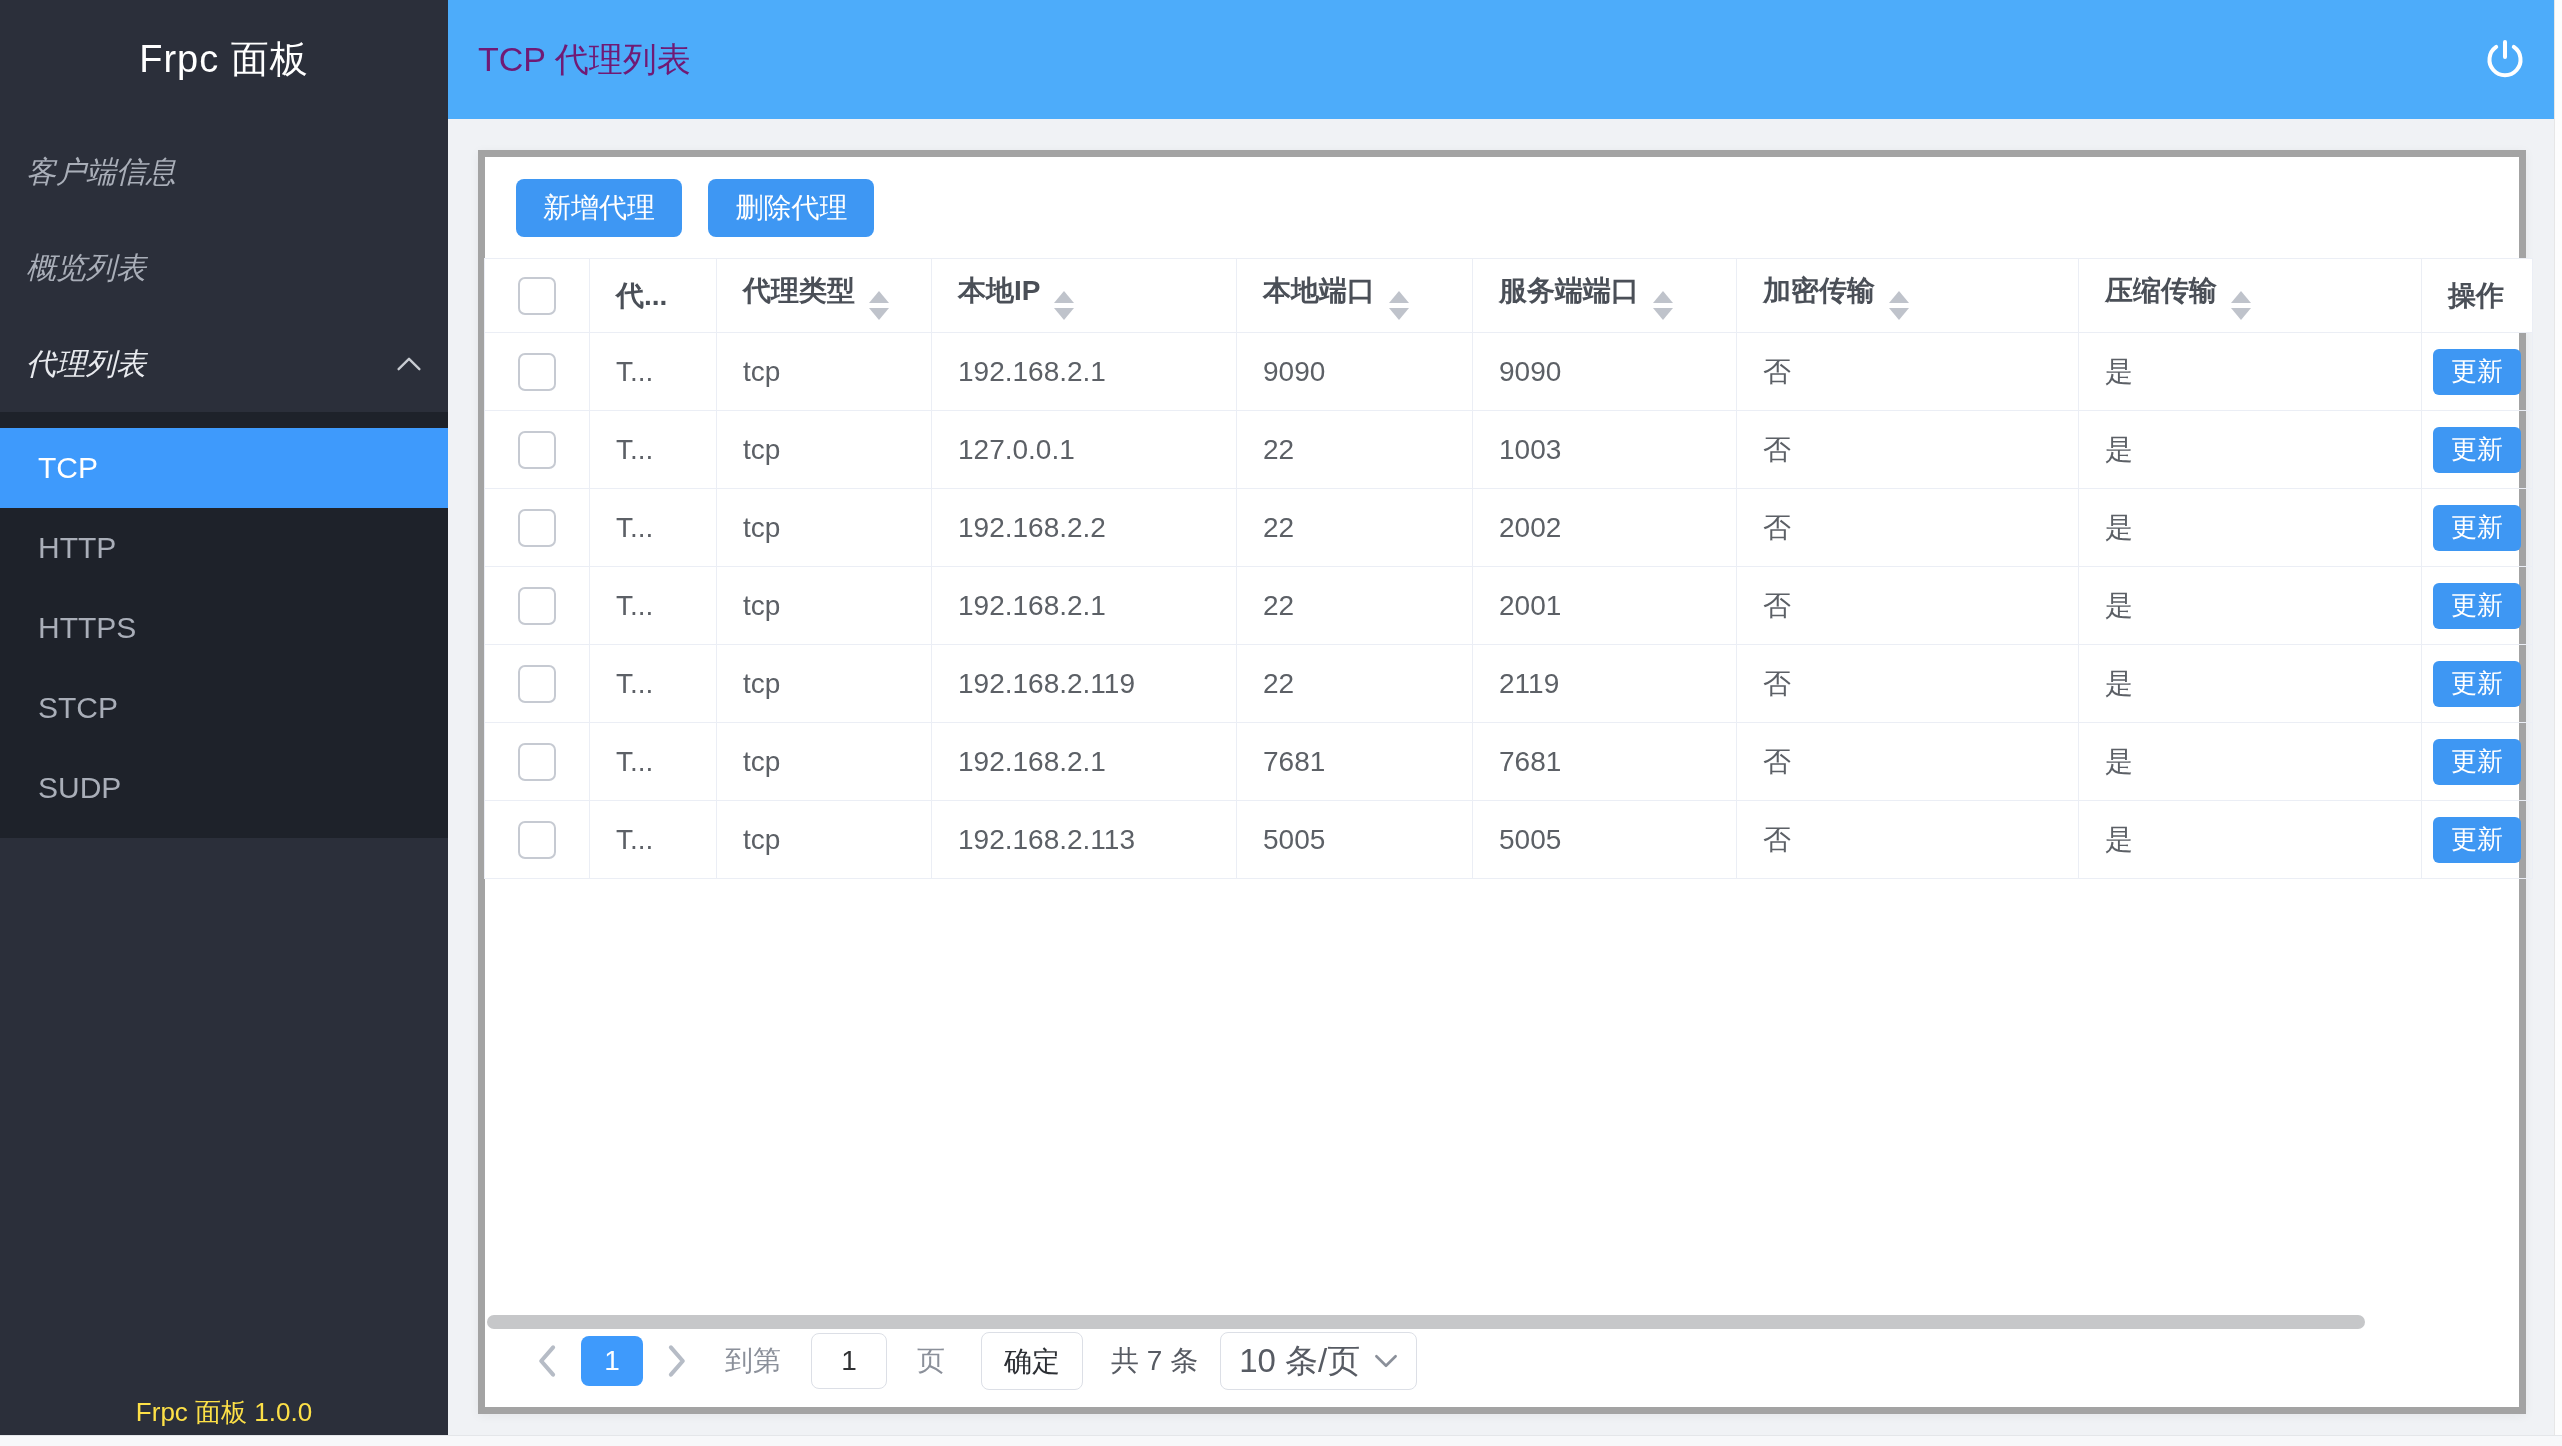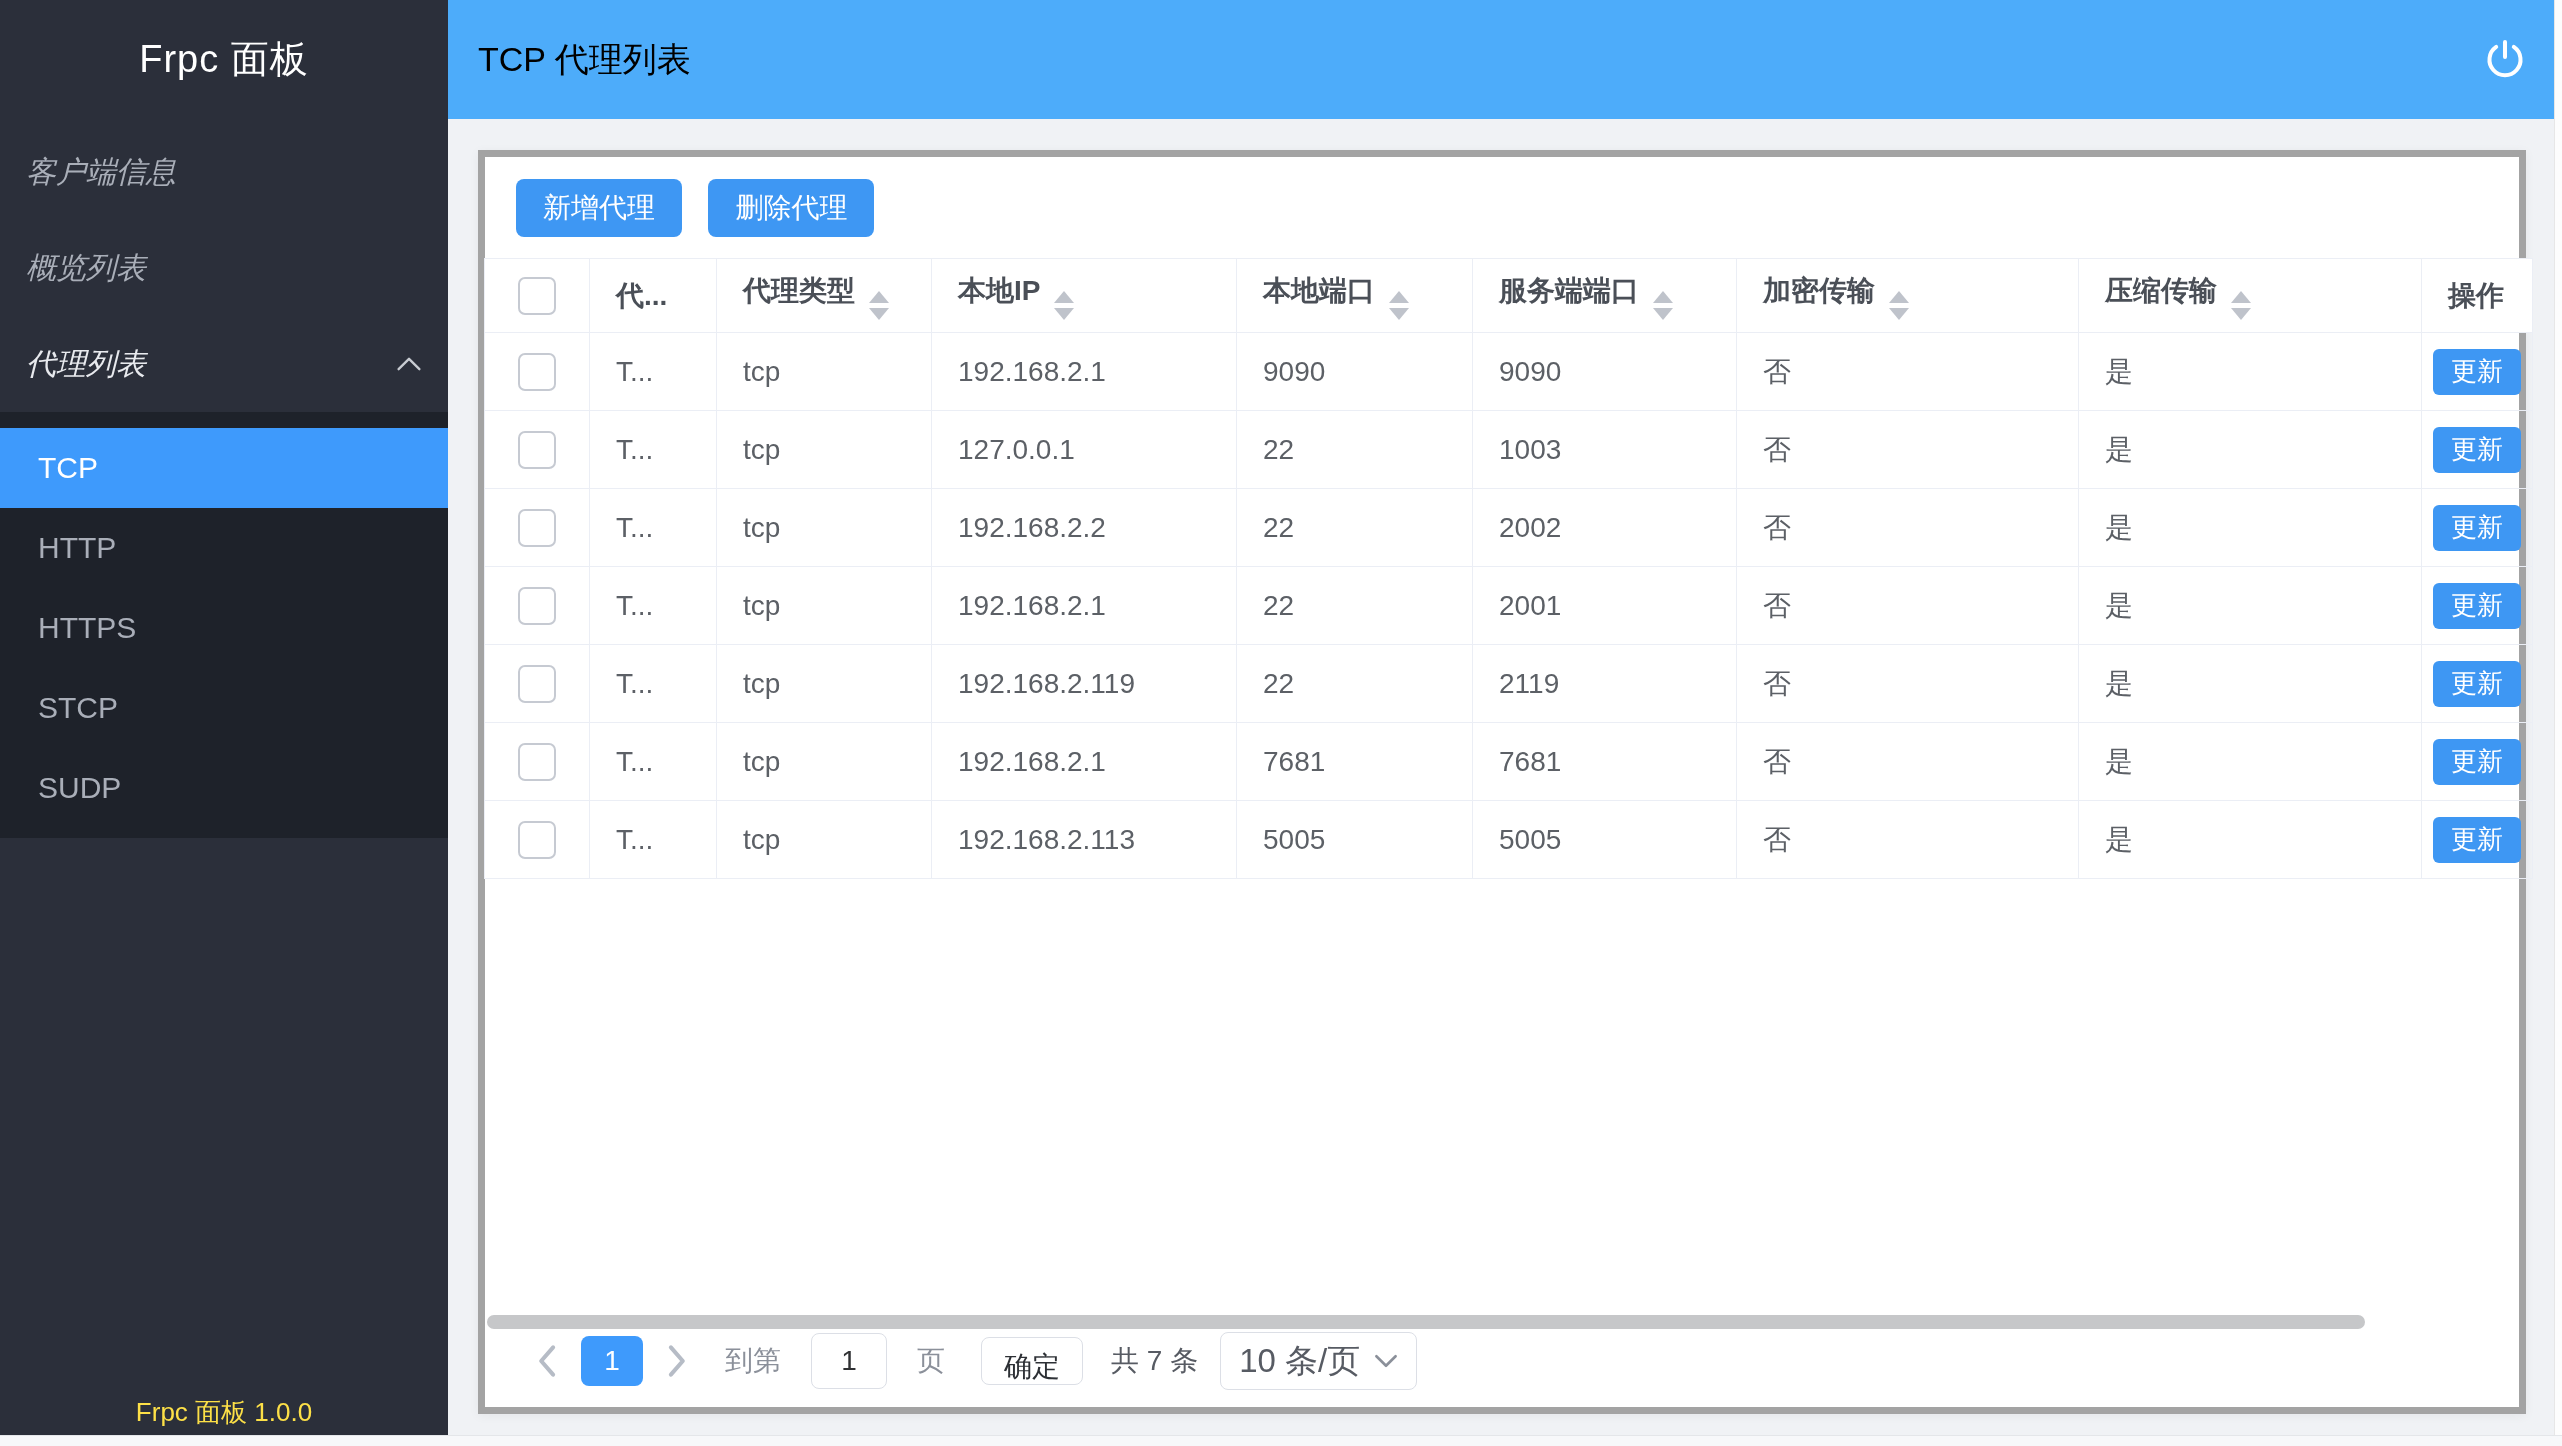--- a/index.html
+++ b/index.html
@@ -35,21 +35,21 @@
   .sidebar-footer{
     position:absolute;bottom:16px;left:0;width:100%;
     text-align:center;font-size:26px;color:#fde047;
   }
   
   .main{position:absolute;left:448px;top:0;right:0;bottom:0;}
   .topbar{
     height:119px;background:#4dacfa;display:flex;align-items:center;
     justify-content:space-between;padding:0 34px 0 30px;box-sizing:border-box;
   }
-  .topbar-title{color:#000000;font-size:34px;}
+  .topbar-title{color:#701a75;font-size:34px;}
   .power-btn{
     background:none;border:none;padding:0;cursor:pointer;line-height:0;
   }
   
   .card{
     position:absolute;left:30px;top:150px;width:2048px;height:1264px;
     background:#ffffff;border:7px solid #a3a3a3;box-sizing:border-box;
     box-shadow:0 2px 10px rgba(0,0,0,0.05);
   }
   .toolbar{padding:22px 0 21px 31px;}
@@ -100,21 +100,21 @@
     background:#3e9afc;color:#fff;font-size:28px;cursor:pointer;font-family:inherit;
   }
   .pg-text{font-size:28px;color:#8b909a;margin:0 22px;}
   .pg-total{font-size:28px;color:#575b63;margin:0 14px;}
   .pg-input{
     width:76px;height:56px;margin:0 8px;border:1px solid #dcdfe6;border-radius:8px;
     text-align:center;font-size:28px;color:#303133;box-sizing:border-box;
     font-family:inherit;outline:none;background:#fff;
   }
   .pg-confirm{
-    height:48px;padding:10px 22px;margin:0 14px;background:#fff;border:1px solid #dcdfe6;
+    height:58px;padding:10px 22px;margin:0 14px;background:#fff;border:1px solid #dcdfe6;
     border-radius:8px;font-size:28px;color:#2d3035;font-weight:500;cursor:pointer;
     font-family:inherit;
   }
   .pg-size{
     height:58px;margin-left:8px;padding:0 18px;display:inline-flex;align-items:center;
     gap:14px;background:#fff;border:1px solid #dcdfe6;border-radius:8px;
     font-size:33px;color:#575b63;cursor:pointer;box-sizing:border-box;
   }
   
   .scroll-strip-right{

